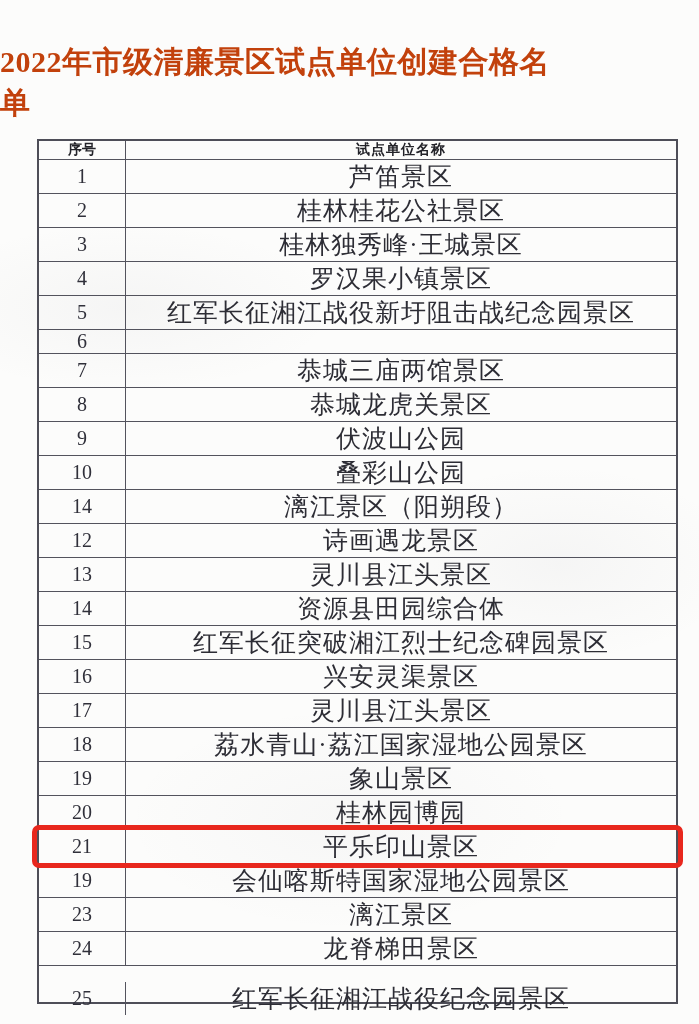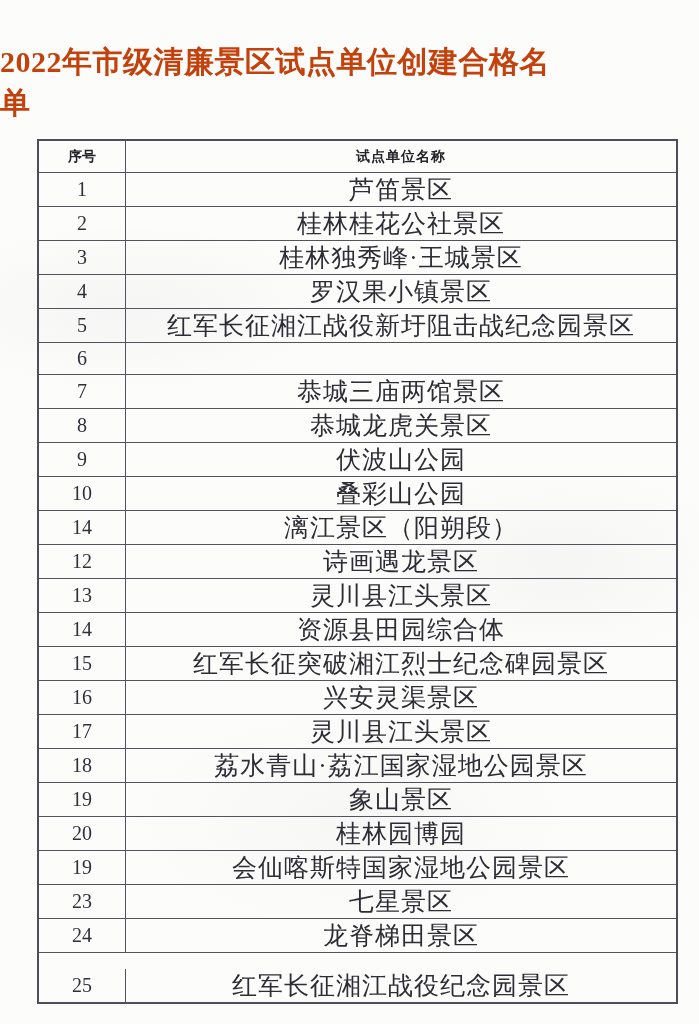--- a/index.html
+++ b/index.html
@@ -194,29 +194,34 @@
   <div class="trow">
     <div class="cell-no">19</div>
     <div class="cell-name">象山景区</div>
   </div>
 
   <div class="trow">
     <div class="cell-no">20</div>
     <div class="cell-name">桂林园博园</div>
   </div>
 
+  <div class="trow">
+    <div class="cell-no">21</div>
+    <div class="cell-name">平乐印山景区</div>
+  <div class="highlight-box"></div>
+    </div>
 
   <div class="trow">
     <div class="cell-no">19</div>
     <div class="cell-name">会仙喀斯特国家湿地公园景区</div>
   </div>
 
   <div class="trow">
     <div class="cell-no">23</div>
-    <div class="cell-name">七星景区</div>
+    <div class="cell-name">漓江景区</div>
   </div>
 
   <div class="trow">
     <div class="cell-no">24</div>
     <div class="cell-name">龙脊梯田景区</div>
   </div>
 
   <div class="trow">
     <div class="cell-no">25</div>
     <div class="cell-name">红军长征湘江战役纪念园景区</div>

